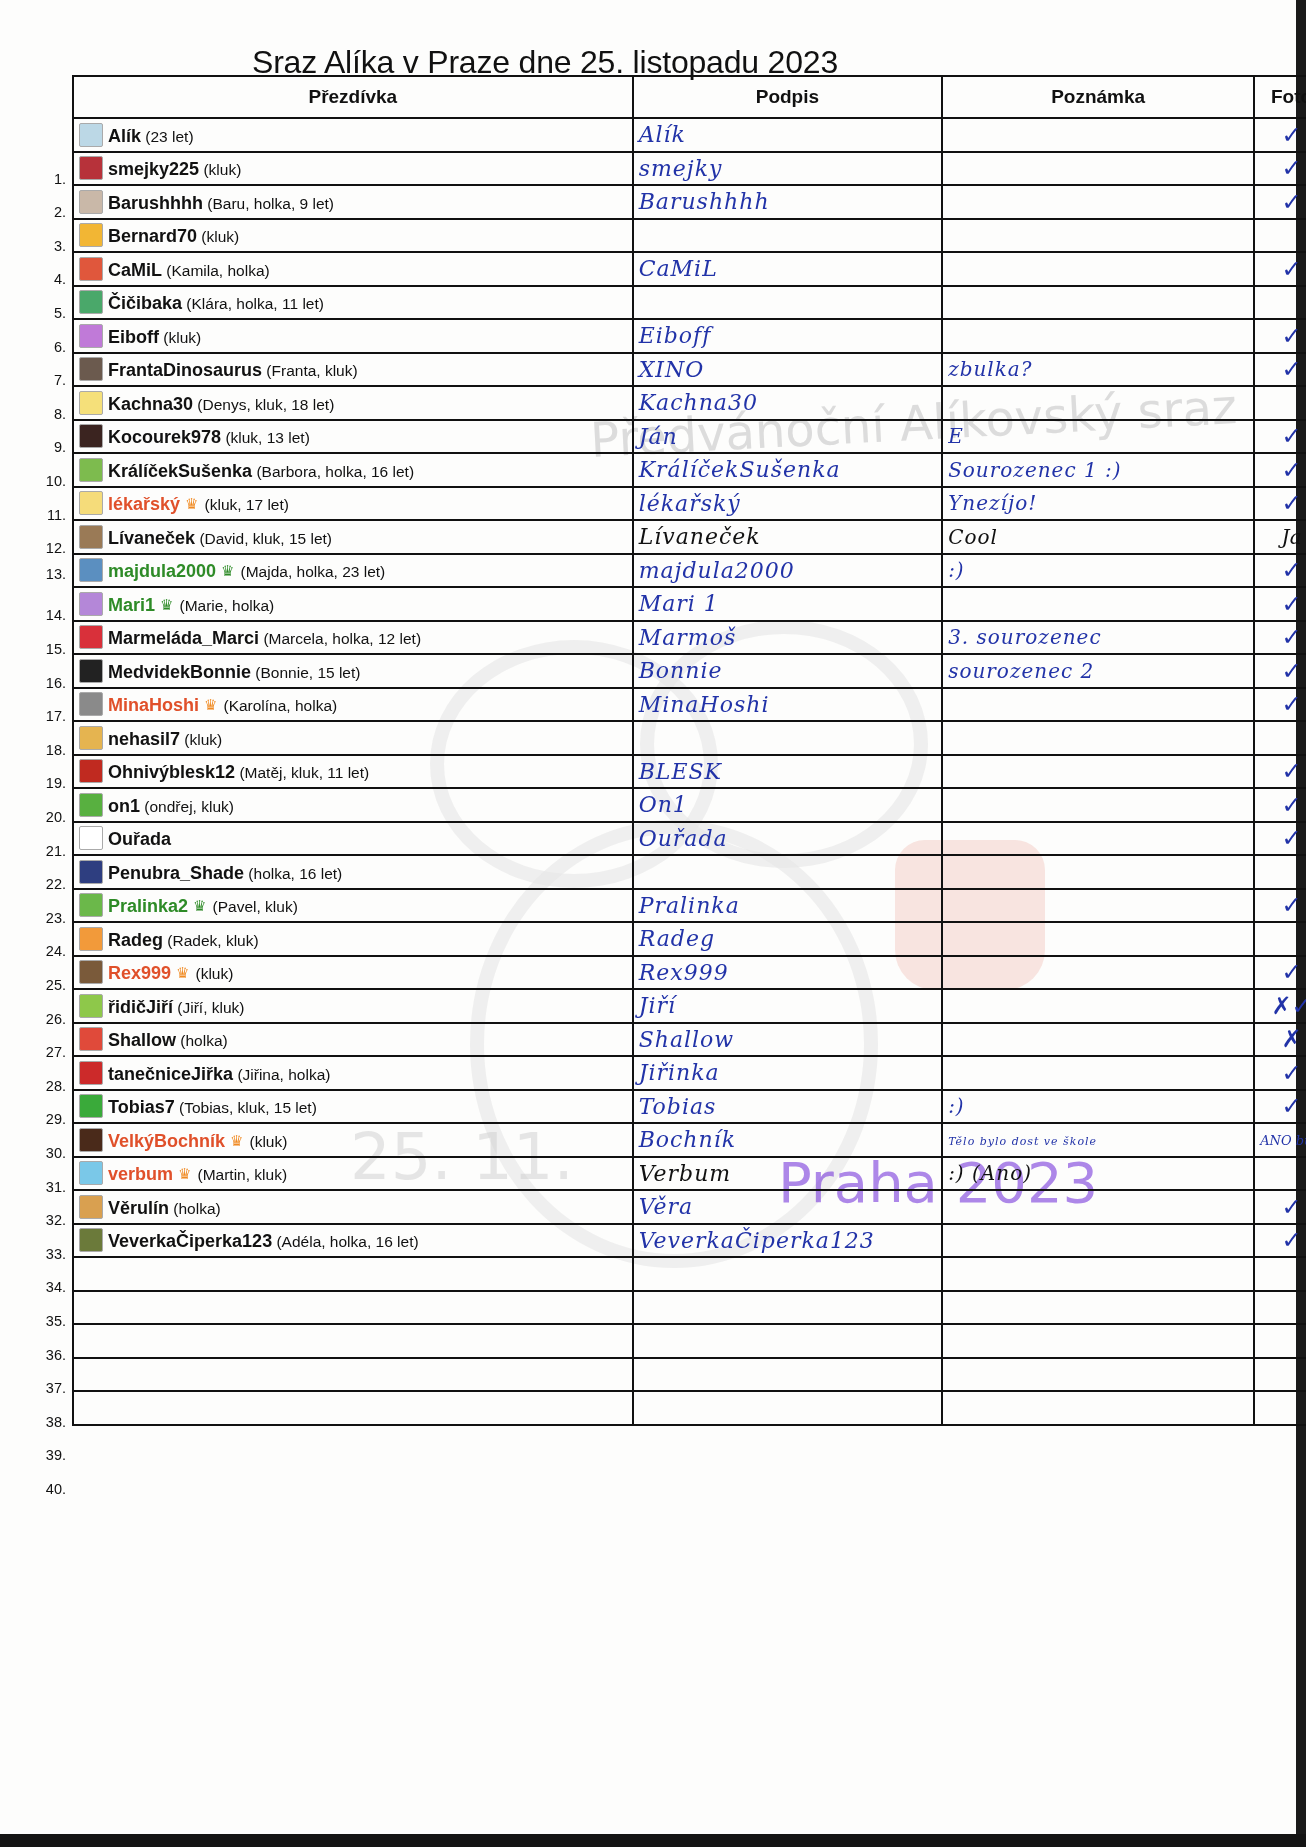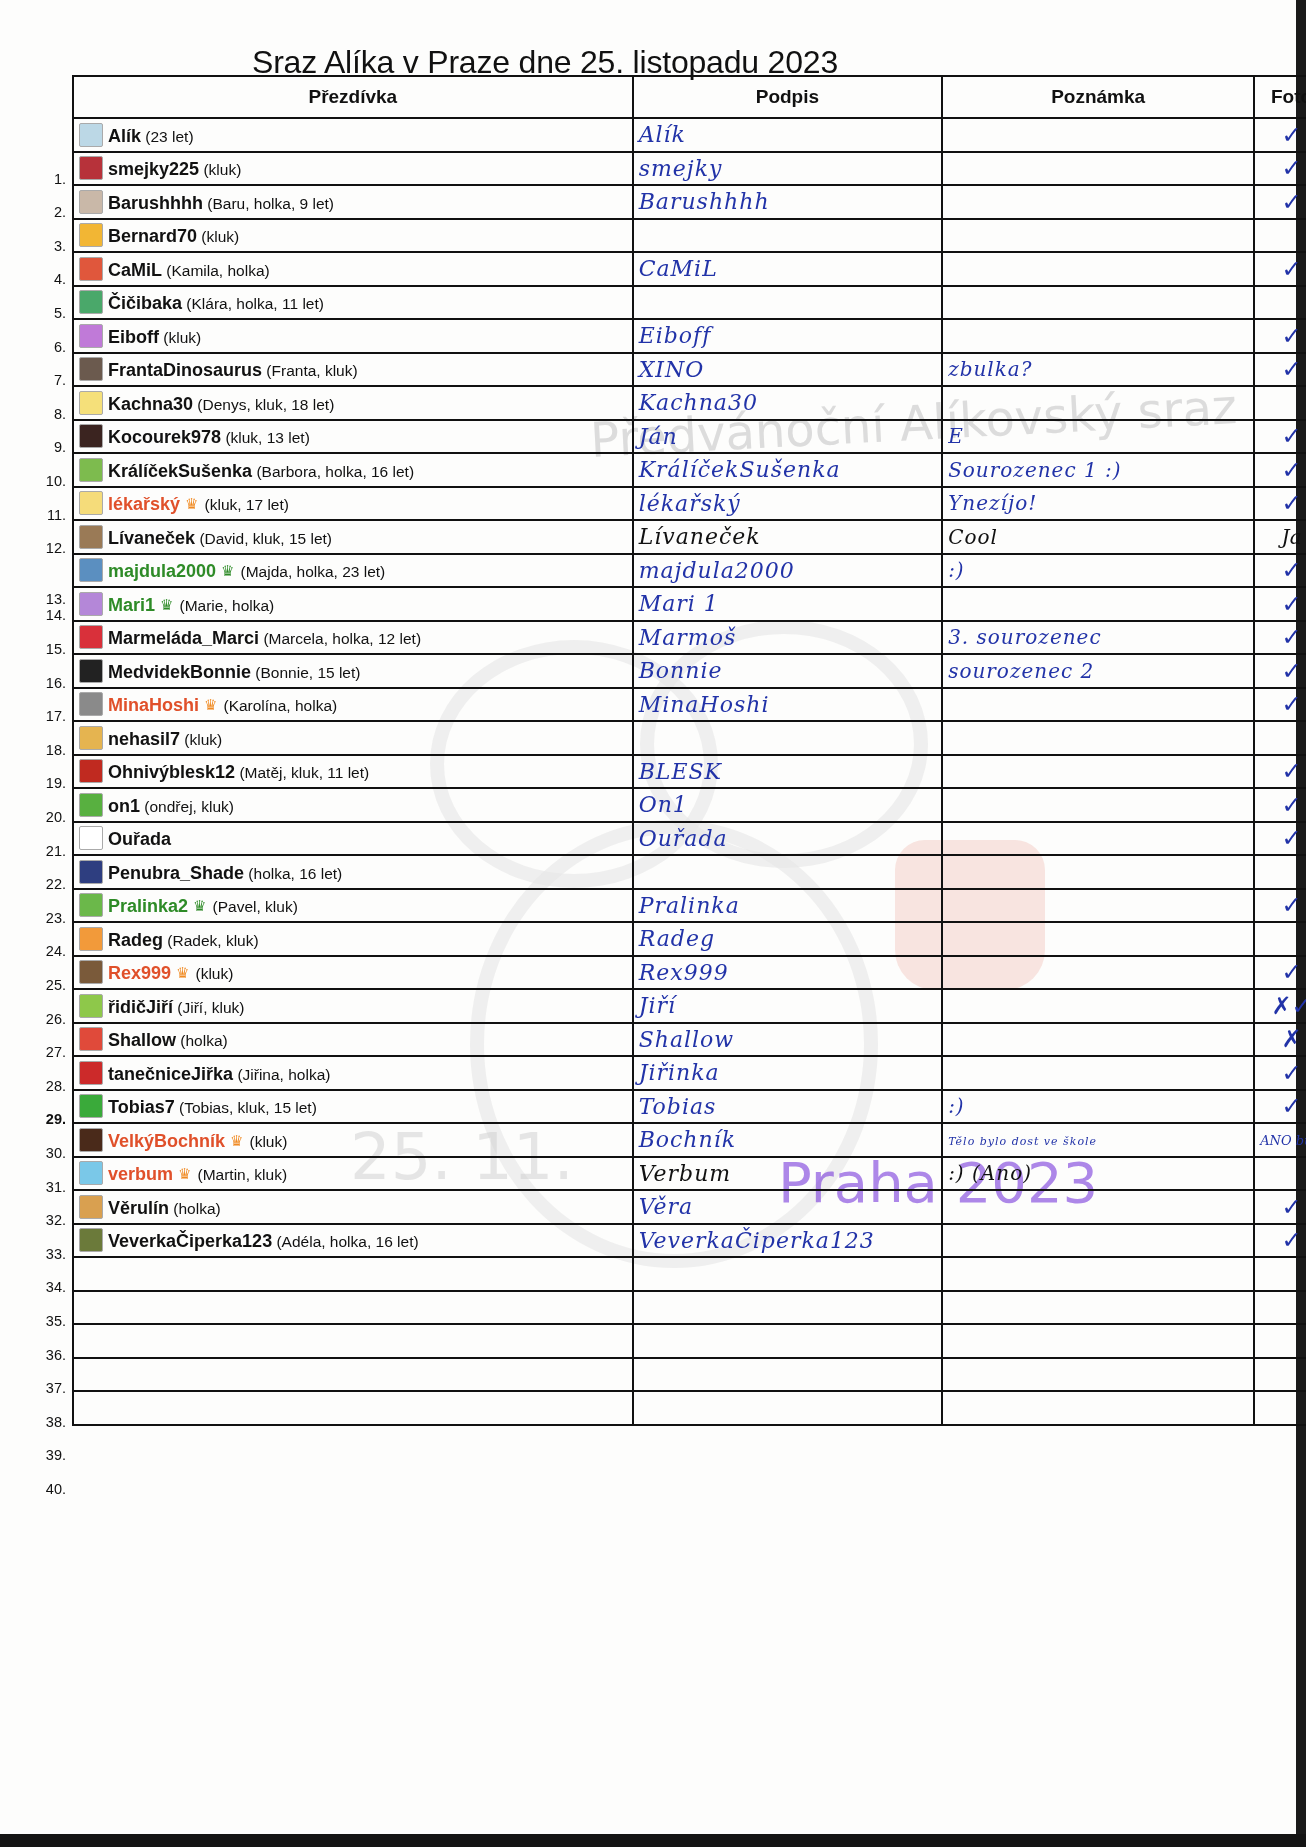--- a/index.html
+++ b/index.html
@@ -76,37 +76,37 @@
     <div class="rownum" style="top: 237.8px;">3.</div>
     <div class="rownum" style="top: 271.4px;">4.</div>
     <div class="rownum" style="top: 305px;">5.</div>
     <div class="rownum" style="top: 338.6px;">6.</div>
     <div class="rownum" style="top: 372.2px;">7.</div>
     <div class="rownum" style="top: 405.8px;">8.</div>
     <div class="rownum" style="top: 439.4px;">9.</div>
     <div class="rownum" style="top: 473px;">10.</div>
     <div class="rownum" style="top: 506.6px;">11.</div>
     <div class="rownum" style="top: 540.2px;">12.</div>
-    <div class="rownum" style="top: 591px;">13.</div>
+    <div class="rownum" style="top: 566px;">13.</div>
     <div class="rownum" style="top: 607.4px;">14.</div>
     <div class="rownum" style="top: 641px; text-align: right;">15.</div>
     <div class="rownum" style="top: 674.6px;">16.</div>
     <div class="rownum" style="top: 708.2px;">17.</div>
     <div class="rownum" style="top: 741.8px;">18.</div>
     <div class="rownum" style="top: 775.4px;">19.</div>
     <div class="rownum" style="top: 809px;">20.</div>
     <div class="rownum" style="top: 842.6px;">21.</div>
     <div class="rownum" style="top: 876.2px;">22.</div>
     <div class="rownum" style="top: 909.8px;">23.</div>
     <div class="rownum" style="top: 943.4px;">24.</div>
     <div class="rownum" style="top: 977px;">25.</div>
     <div class="rownum" style="top: 1010.6px;">26.</div>
     <div class="rownum" style="top: 1044.2px;">27.</div>
     <div class="rownum" style="top: 1077.8px;">28.</div>
-    <div class="rownum" style="top: 1111.4px; font-weight: bold;">29.</div>
+    <div class="rownum" style="top: 1111.4px;">29.</div>
     <div class="rownum" style="top: 1145px;">30.</div>
     <div class="rownum" style="top: 1178.6px;">31.</div>
     <div class="rownum" style="top: 1212.2px;">32.</div>
     <div class="rownum" style="top: 1245.8px;">33.</div>
     <div class="rownum" style="top: 1279.4px;">34.</div>
     <div class="rownum" style="top: 1313px;">35.</div>
     <div class="rownum" style="top: 1346.6px;">36.</div>
     <div class="rownum" style="top: 1380.2px;">37.</div>
     <div class="rownum" style="top: 1413.8px;">38.</div>
     <div class="rownum" style="top: 1447.4px;">39.</div>

